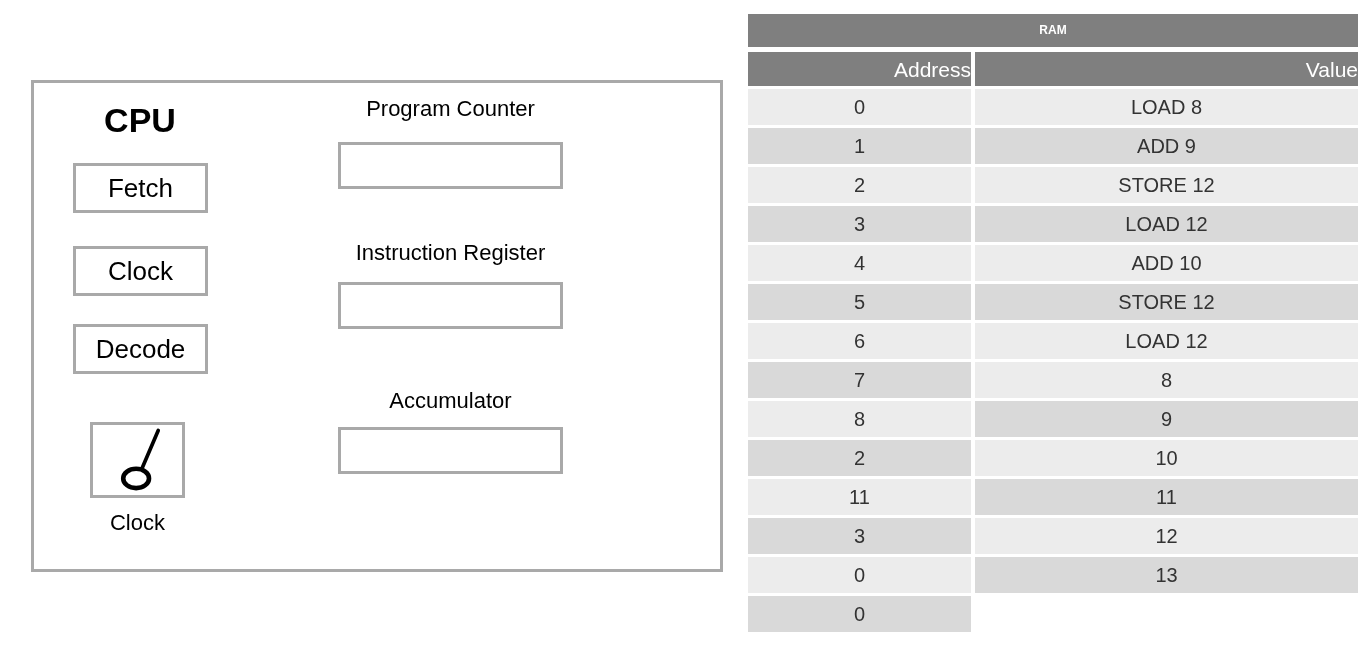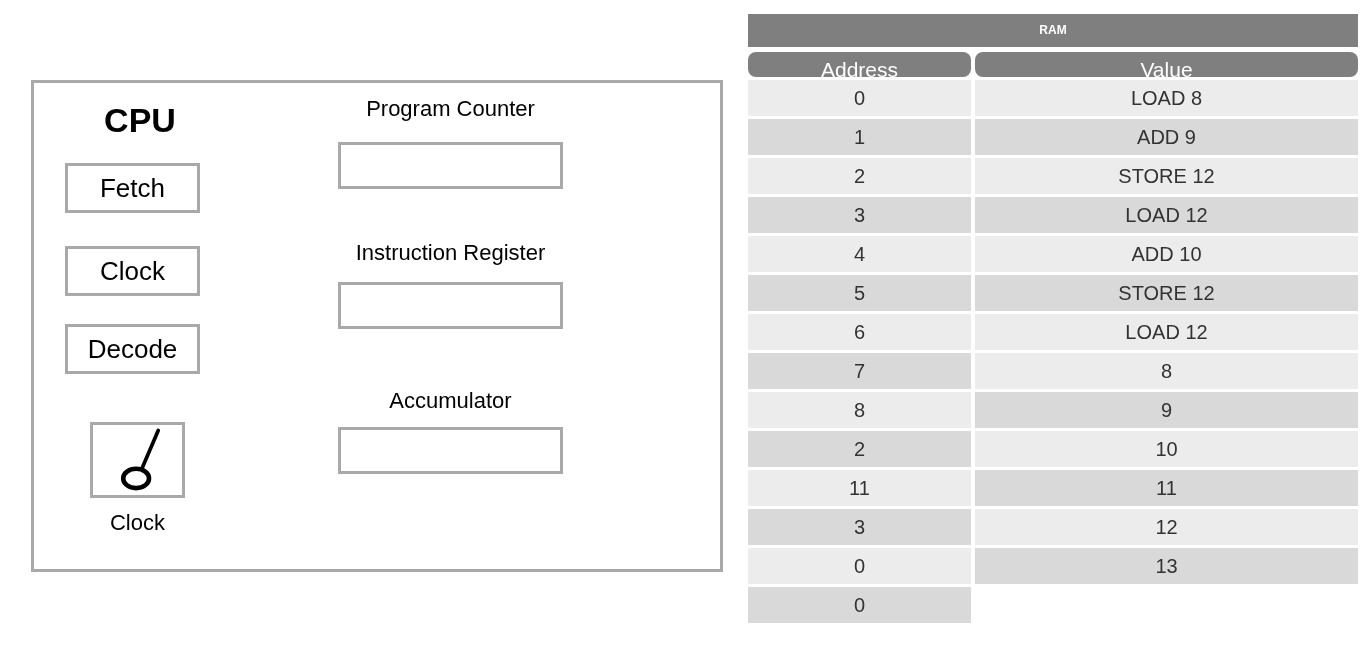--- a/index.html
+++ b/index.html
@@ -18,21 +18,21 @@
     border: 3px solid #a9a9a9;
     box-sizing: border-box;
     background: #ffffff;
   }
   .cpu-title {
     position: absolute; left: 36px; top: 18px;
     width: 140px; text-align: center;
     font-size: 34px; font-weight: bold; color: #000000;
   }
   .cpu-btn {
-    position: absolute; left: 31px;
+    position: absolute; left: 39px;
     width: 135px; height: 50px;
     background: #ffffff;
     border: 3px solid #a9a9a9;
     box-sizing: border-box;
     font-family: inherit; font-size: 26px; color: #000000;
     text-align: center; padding: 0;
     cursor: pointer;
   }
   .btn-fetch   { top: 80px; }
   .btn-decode  { top: 163px; }
@@ -87,25 +87,25 @@
     text-align: center; line-height: 33px;
     margin-bottom: 5px;
   }
   .ram-grid {
     display: grid;
     grid-template-columns: 223px 1fr;
     column-gap: 4px;
     row-gap: 3px;
   }
   .hcell {
-    height: 25px;
+    height: 34px;
     background: var(--header-bg, #7f7f7f);
     color: var(--header-text, #ffffff);
     font-size: 21px;
-    text-align: center; line-height: 35px; border-radius: 8px;
+    text-align: right; line-height: 35px;
   }
   .cell {
     height: 36px;
     font-size: 20px; color: #333333;
     text-align: center; line-height: 36px;
   }
   .row-even { background: var(--row-even-bg, #ececec); }
   .row-odd  { background: var(--row-odd-bg, #d9d9d9); }
 </style>
 </head>

